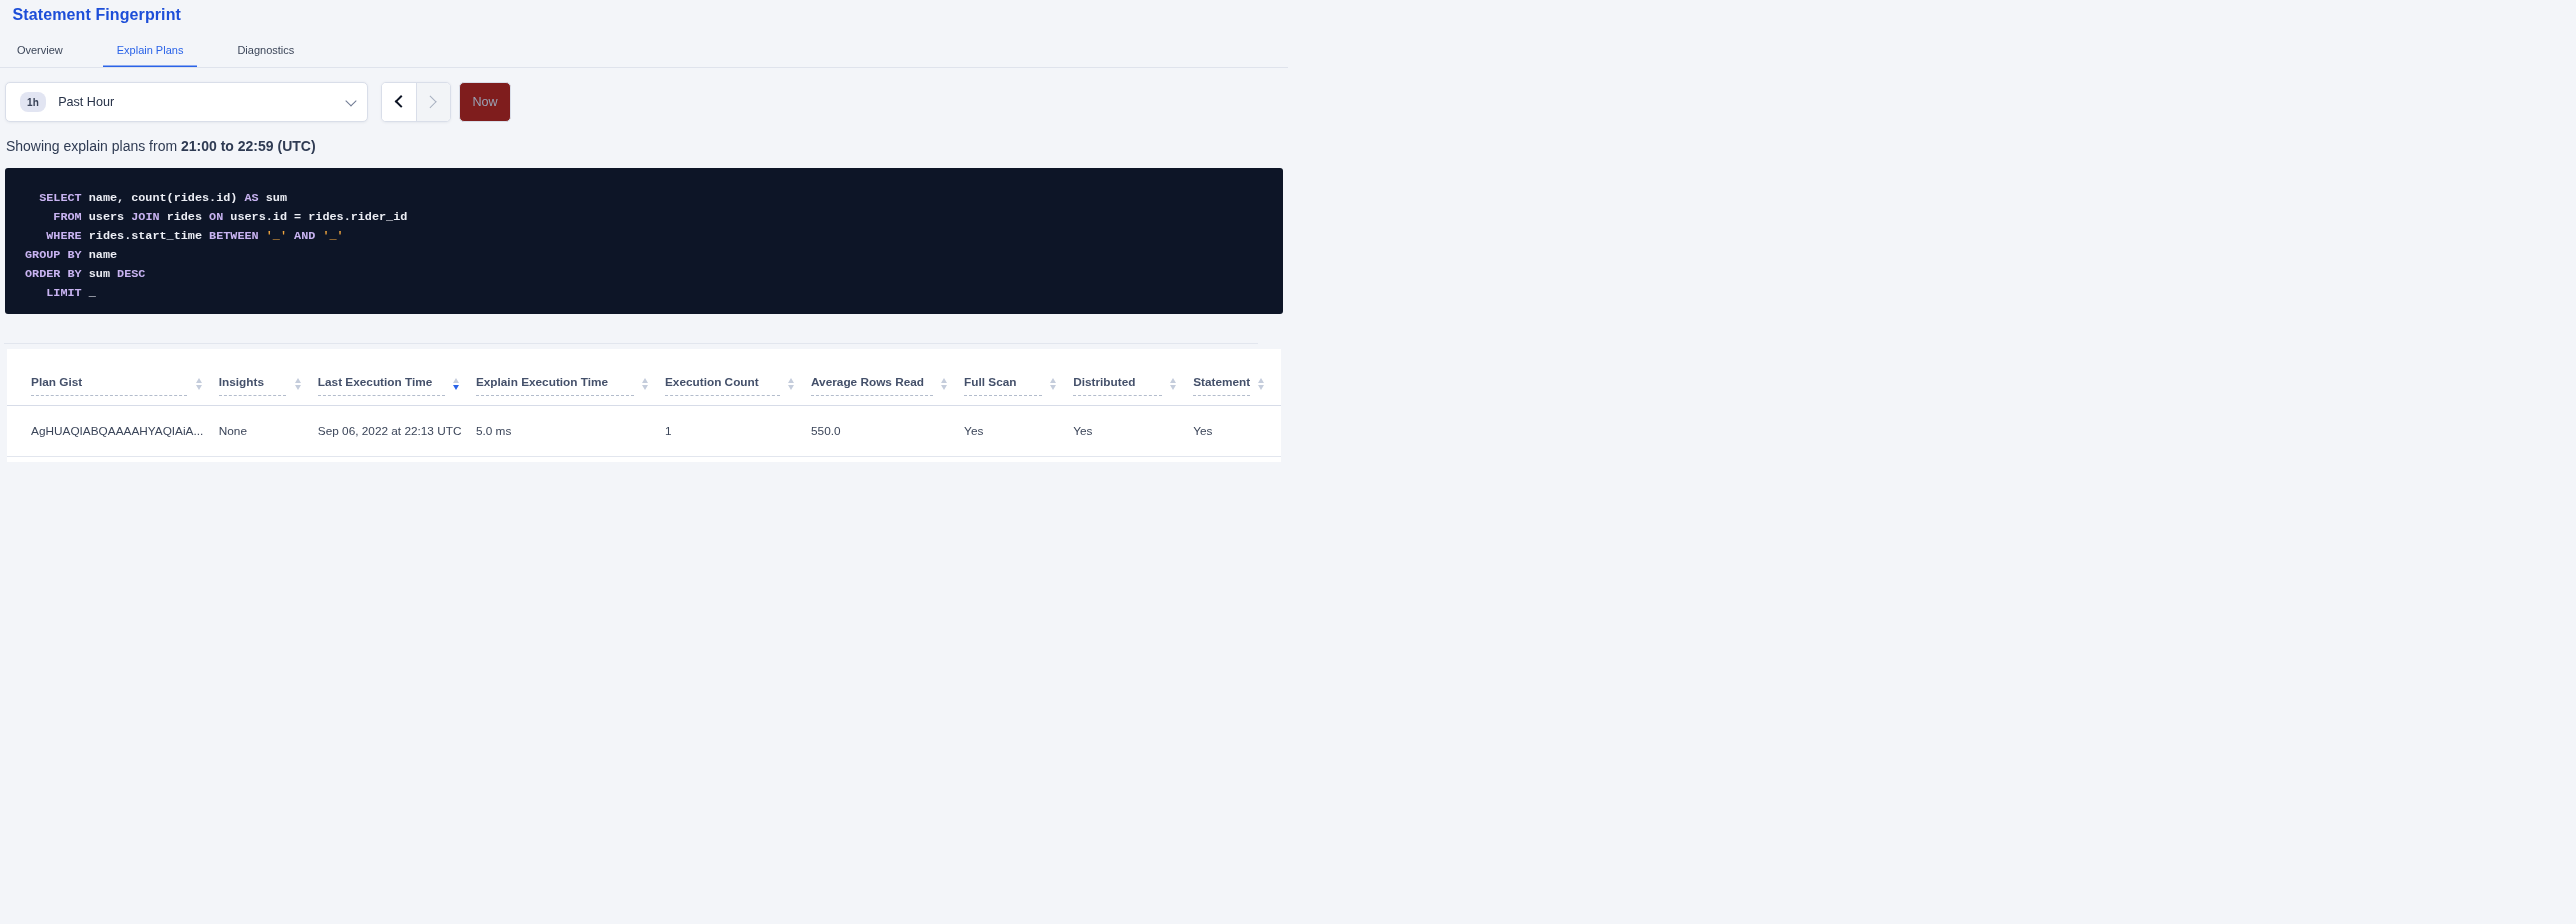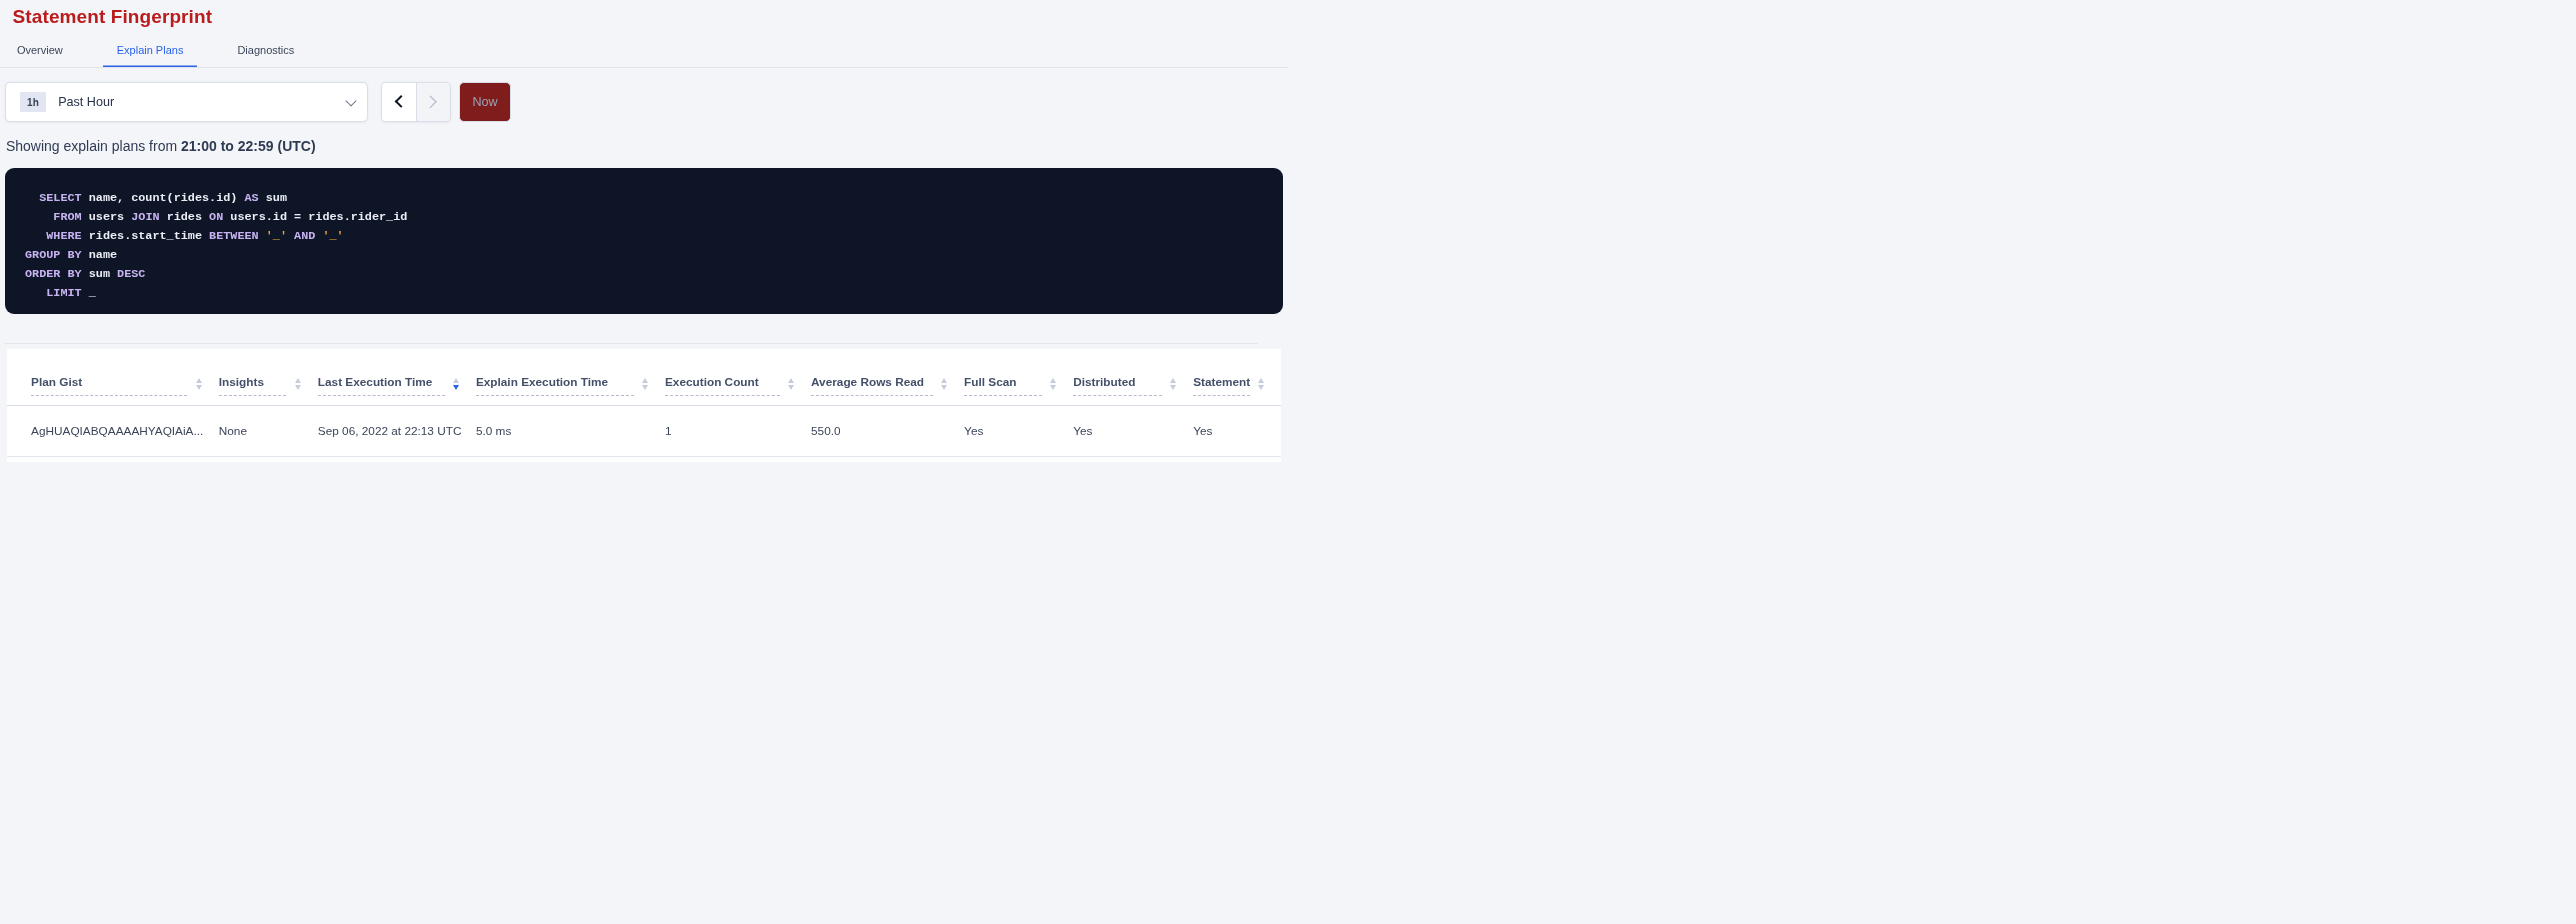--- a/index.html
+++ b/index.html
@@ -8,42 +8,42 @@
     position:relative;
     background:#f3f5f9;
     font-family:"Liberation Sans","DejaVu Sans",sans-serif;
     color:#3b4459;
     overflow:hidden;
   }
 
   
   .page-title {
     position:absolute; top:5.9px; left:12.6px;
-    font-size:19px; font-weight:700; color:#b91c1c; letter-spacing:0.1px;
+    font-size:16px; font-weight:700; color:#1d4ed8; letter-spacing:0.1px;
   }
 
   
   .tabs-border { position:absolute; top:67px; left:0; right:0; height:0.8px; background:#dfe3ec; }
   .tabs { position:absolute; top:31px; left:3.4px; height:37px; display:flex; gap:27px; }
   .tab {
     display:flex; align-items:center; padding:0 13.5px;
     font-size:11px; color:#3c4659; cursor:pointer; background:transparent; border:none;
   }
   .tab.active { color:#2a63e8; box-shadow: inset 0 -2.5px 0 #2a63e8; }
 
   
   .controls-row { position:absolute; top:82px; left:5px; display:flex; align-items:stretch; height:40px; }
   .range-select {
     width:363px; display:flex; align-items:center; padding:0 13.5px;
     background:#fff; border:0.8px solid #d9dee9; border-radius:5px;
     box-shadow:0 0.8px 2.5px rgba(20,30,60,.06); cursor:pointer;
   }
   .range-badge {
     background:#e2e5f2; color:#3a4358; font-size:10px; font-weight:700;
-    padding:4.2px 7.6px; border-radius:1px; margin-right:11.8px;
+    padding:4.2px 7.6px; border-radius:8px; margin-right:11.8px;
   }
   .range-label { font-size:12.6px; color:#273248; }
   .caret-down {
     margin-left:auto; width:7.6px; height:7.6px;
     border-right:1.3px solid #6f7a93; border-bottom:1.3px solid #6f7a93;
     transform:rotate(45deg) translateY(-1.7px);
   }
   .nav-group {
     margin-left:12.6px; display:flex; border:0.8px solid #d9dee9; border-radius:5px;
     overflow:hidden; background:#fff; box-shadow:0 0.8px 2.5px rgba(20,30,60,.06);
@@ -59,21 +59,21 @@
     font-size:12.6px; color:#9aa3b5; font-family:inherit; cursor:pointer;
   }
 
   
   .summary { position:absolute; top:138px; left:5.9px; font-size:14px; color:#2f3b53; }
   .summary b { font-weight:700; }
 
   
   .sql-box {
     position:absolute; top:168px; left:5px; right:5px; height:146px;
-    background:#0d1527; border-radius:9px; padding:21px 20px;
+    background:#0d1527; border-radius:3px; padding:21px 20px;
   }
   .sql-box pre {
     font-family:"Liberation Mono","DejaVu Sans Mono",monospace;
     font-size:11.8px; font-weight:700; line-height:19px; color:#eceef5; white-space:pre;
   }
   .sql-line .kw  { color:#c8b3f1; }
   .sql-line .pl  { color:#eceef5; }
   .sql-line .lit { color:#efa43e; }
 
   

